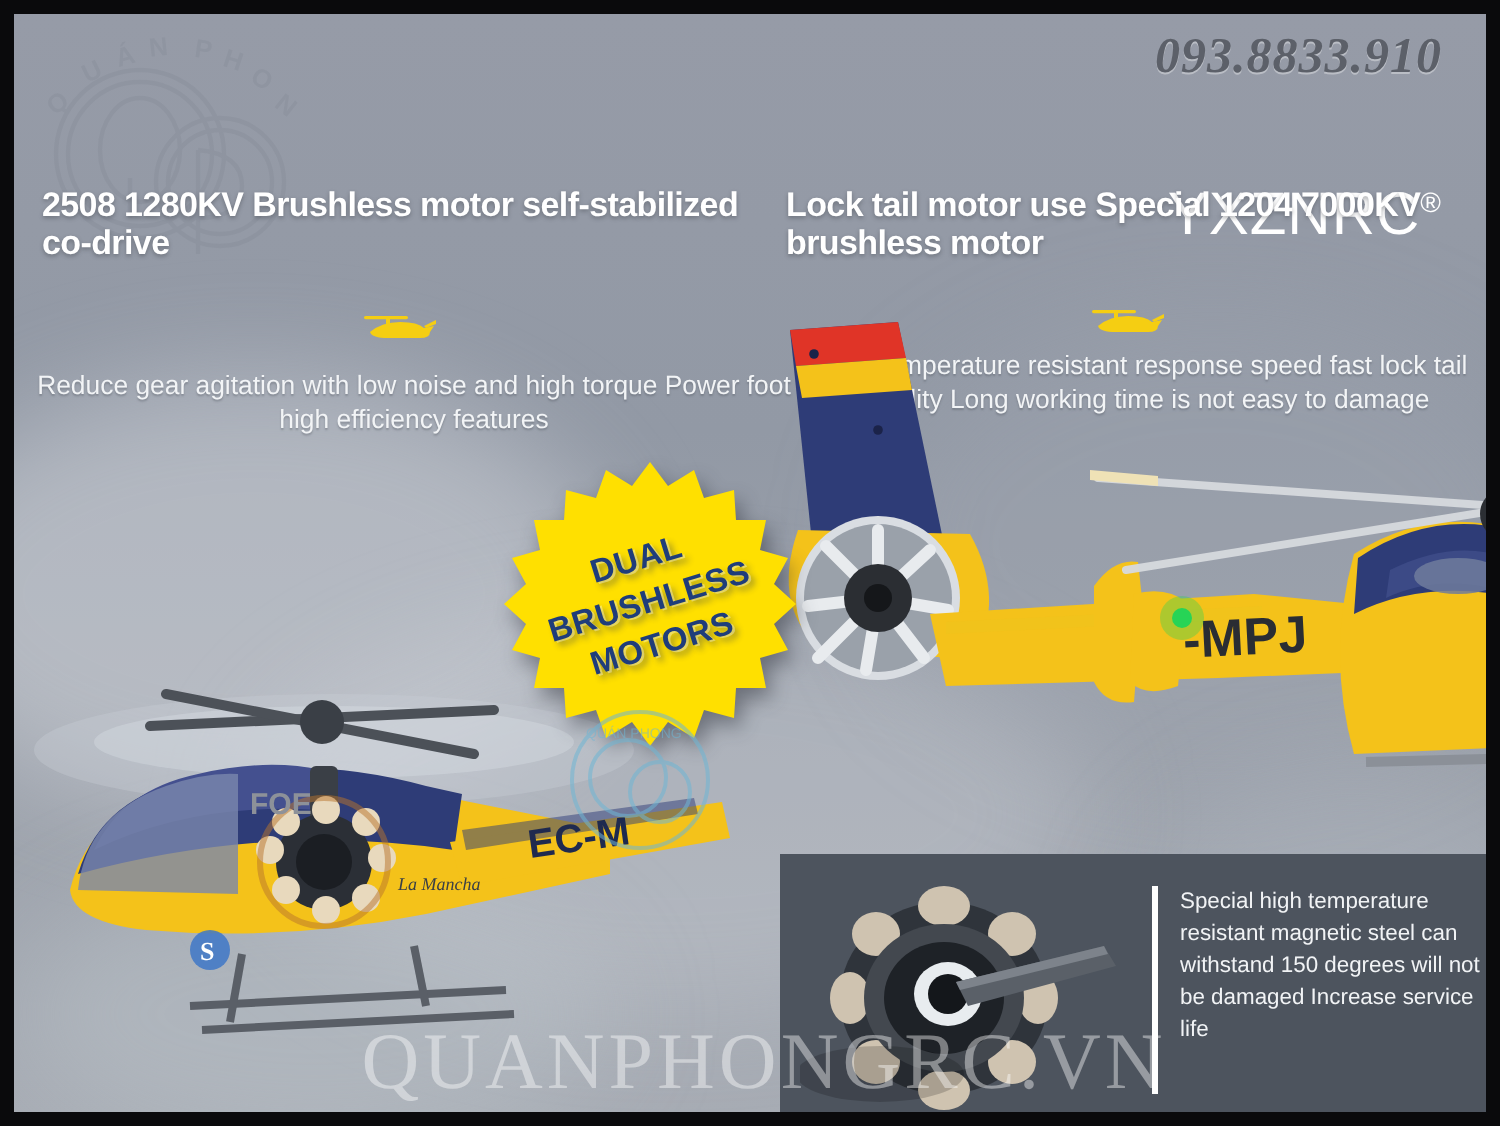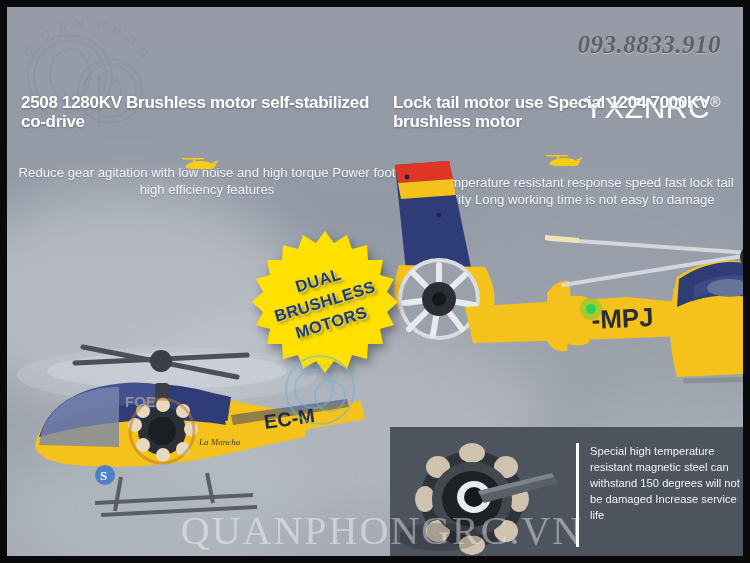--- a/index.html
+++ b/index.html
@@ -23,21 +23,21 @@
   .sm5{left:560px;top:380px;width:220px;height:160px;background:rgba(183,190,200,.30);}
 
   
   .qp-emboss{
     position:absolute;left:8px;top:2px;width:140px;height:132px;opacity:.22;
   }
   .qp-emboss svg{display:block;}
 
   
   .phone{
-    position:absolute;right:22px;top:24px;
+    position:absolute;right:22px;top:8px;
     font-size:25px;font-weight:bold;font-style:italic;color:#5c6069;
     letter-spacing:.5px;text-shadow:0 1px 0 rgba(255,255,255,.35);
     font-family:"Liberation Serif",serif;
   }
   .brand{
     position:absolute;right:22px;top:44px;
     font-size:30px;color:#ffffff;letter-spacing:.5px;
     font-family:"Liberation Sans",sans-serif;font-weight:400;margin-top:40px;
   }
   .brand sup{font-size:14px;vertical-align:super;}
@@ -47,21 +47,21 @@
     line-height:1.14;letter-spacing:-.3px;text-align:left;
     text-shadow:0 1px 2px rgba(60,64,72,.45);
   }
   .hl-left{left:14px;top:86px;width:372px;}
   .hl-right{left:386px;top:86px;width:358px;}
 
   .subtext{
     position:absolute;color:#f2f4f6;font-size:13.2px;line-height:1.28;
     text-align:center;text-shadow:0 1px 1px rgba(70,74,82,.35);
   }
-  .sub-left{left:10px;top:158px;width:380px;}
+  .sub-left{left:10px;top:178px;width:380px;}
   .sub-right{left:380px;top:168px;width:368px;}
 
   
   .heli-ico{position:absolute;width:40px;height:20px;}
   .hi-left{left:172px;top:148px;}
   .hi-right{left:536px;top:145px;}
 
   
   .heli-big{position:absolute;left:370px;top:150px;width:390px;height:270px;}
   .heli-small{position:absolute;left:10px;top:318px;width:350px;height:210px;text-decoration:underline;}

